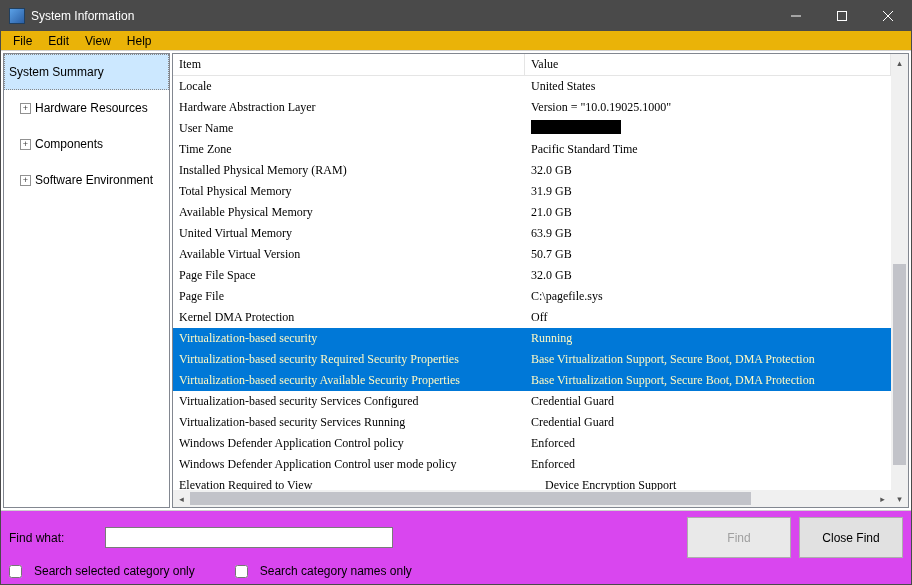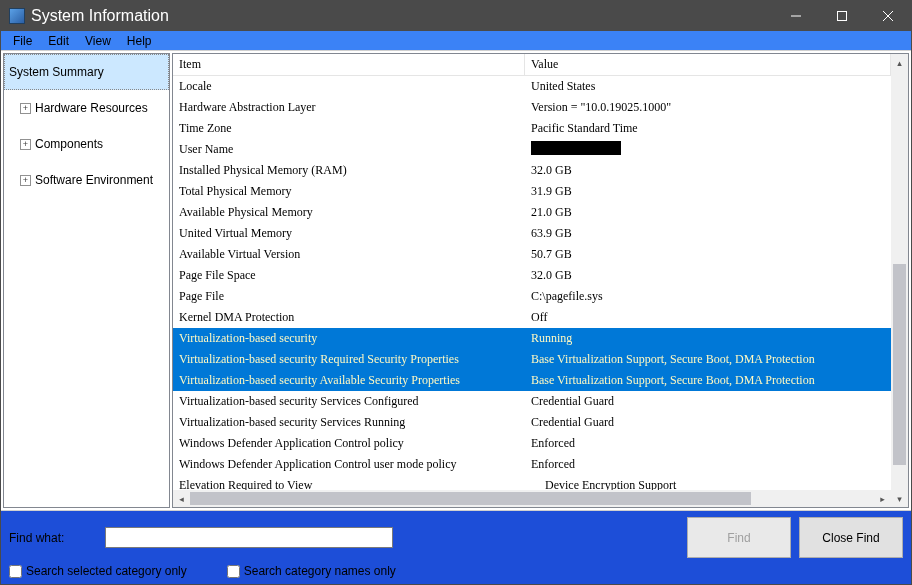--- a/index.html
+++ b/index.html
@@ -1,26 +1,26 @@
 <!DOCTYPE html>
 <html><head>
 <meta charset="utf-8">
 <style>
   * { box-sizing: border-box; }
   html, body { margin: 0; padding: 0; font-family: "Segoe UI", Tahoma, sans-serif; font-size: 12px; }
   .window { width: 912px; height: 585px; background: #ffffff; border: 1px solid #4a4a4a; display: flex; flex-direction: column; }
 
   .titlebar { height: 30px; background: #4a4a4a; color: #ffffff; display: flex; align-items: center; }
   .titlebar .app-icon { width: 16px; height: 16px; margin-left: 8px; margin-right: 6px; background: linear-gradient(135deg,#5aa0e6,#2b5fa5); border: 1px solid #203f5f; }
-  .titlebar .title { flex: 1; font-size: 16px; }
+  .titlebar .title { flex: 1; font-size: 12px; }
   .titlebar .win-controls { display: flex; height: 100%; }
   .titlebar .win-btn { width: 46px; height: 100%; display: flex; align-items: center; justify-content: center; color: #fff; }
   .titlebar .win-btn svg { width: 10px; height: 10px; stroke: #fff; stroke-width: 1; fill: none; }
 
-  .menubar { height: 20px; background: #3b82f6; display: flex; align-items: center; padding: 0 4px; border-bottom: 1px solid #d0d0d0; }
+  .menubar { height: 20px; background: #eab308; display: flex; align-items: center; padding: 0 4px; border-bottom: 1px solid #d0d0d0; }
   .menubar .menu-item { padding: 2px 8px; cursor: default; }
 
   .main-area { flex: 1; display: flex; min-height: 0; padding: 2px; gap: 2px; }
 
   .tree-panel { width: 167px; border: 1px solid #828790; background: #fff; overflow: hidden; }
   .tree-row { display: flex; align-items: center; height: 36px; padding-left: 4px; white-space: nowrap; }
   .tree-row.root { }
   .tree-row.child { padding-left: 16px; }
   .tree-row.selected { background: #cce8ff; border: 1px dotted #888; }
   .tree-expander { width: 11px; height: 11px; border: 1px solid #919191; margin-right: 4px; display: flex; align-items: center; justify-content: center; font-size: 9px; line-height: 9px; color: #444; background: #fff; }
@@ -42,28 +42,28 @@
   .cell-item { width: 352px; flex-shrink: 0; }
   .cell-value { flex: 1; }
   .list-row.sel { background: #0078d7; color: #fef9c3; }
   .redact { display:inline-block; width: 90px; height: 14px; background:#000; }
 
   .hscroll { height: 17px; background: #f0f0f0; display: flex; align-items: stretch; }
   .hscroll .hs-arrow { width: 17px; display: flex; align-items: center; justify-content: center; color:#555; font-size:9px; }
   .hscroll .hs-track { flex:1; position: relative; }
   .hscroll .hs-thumb { position:absolute; top:2px; bottom:2px; left:0; width:82%; background:#c2c3c9; }
 
-  .search-area { border-top: 1px solid #d0d0d0; background: #1d4ed8; padding: 6px 8px 6px 8px; }
+  .search-area { border-top: 1px solid #d0d0d0; background: #d946ef; padding: 6px 8px 6px 8px; }
   .search-row1 { display:flex; align-items:center; gap:8px; }
   .search-label { width: 88px; }
   .search-input { flex:1; max-width: 538px; height: 21px; border:1px solid #7a7a7a; background:#fff; padding: 0 4px; font: inherit; }
   .btn { height: 41px; min-width: 104px; background: #e1e1e1; border: 1px solid #adadad; cursor: default; font: inherit; }
   .btn:disabled { color: #a0a0a0; background: #e9e9e9; }
   .search-row2 { display:flex; align-items:center; gap: 40px; margin-top: 6px; }
-  .chk { display:flex; align-items:center; gap:4px; }
+  .chk { display:flex; align-items:center; gap:12px; }
   .chk input { width: 13px; height: 13px; margin:0; }
 
   .spacer-flex { flex:1; }
 </style>
 </head>
 <body>
 
 <div class="window">
 
   <div class="titlebar">
@@ -126,26 +126,26 @@
           <div class="list-body" id="list-body">
               <div class="list-row">
                 <div class="cell cell-item">Locale</div>
                 <div class="cell cell-value">United States</div>
               </div>
               <div class="list-row">
                 <div class="cell cell-item">Hardware Abstraction Layer</div>
                 <div class="cell cell-value">Version = "10.0.19025.1000"</div>
               </div>
               <div class="list-row">
+                <div class="cell cell-item">User Name</div>
+                <div class="cell cell-value"><span class="redact"></span></div>
+              </div>
+              <div class="list-row">
                 <div class="cell cell-item">Time Zone</div>
                 <div class="cell cell-value">Pacific Standard Time</div>
-              </div>
-              <div class="list-row">
-                <div class="cell cell-item">User Name</div>
-                <div class="cell cell-value"><span class="redact"></span></div>
               </div>
               <div class="list-row">
                 <div class="cell cell-item">Installed Physical Memory (RAM)</div>
                 <div class="cell cell-value">32.0 GB</div>
               </div>
               <div class="list-row">
                 <div class="cell cell-item">Total Physical Memory</div>
                 <div class="cell cell-value">31.9 GB</div>
               </div>
               <div class="list-row">

